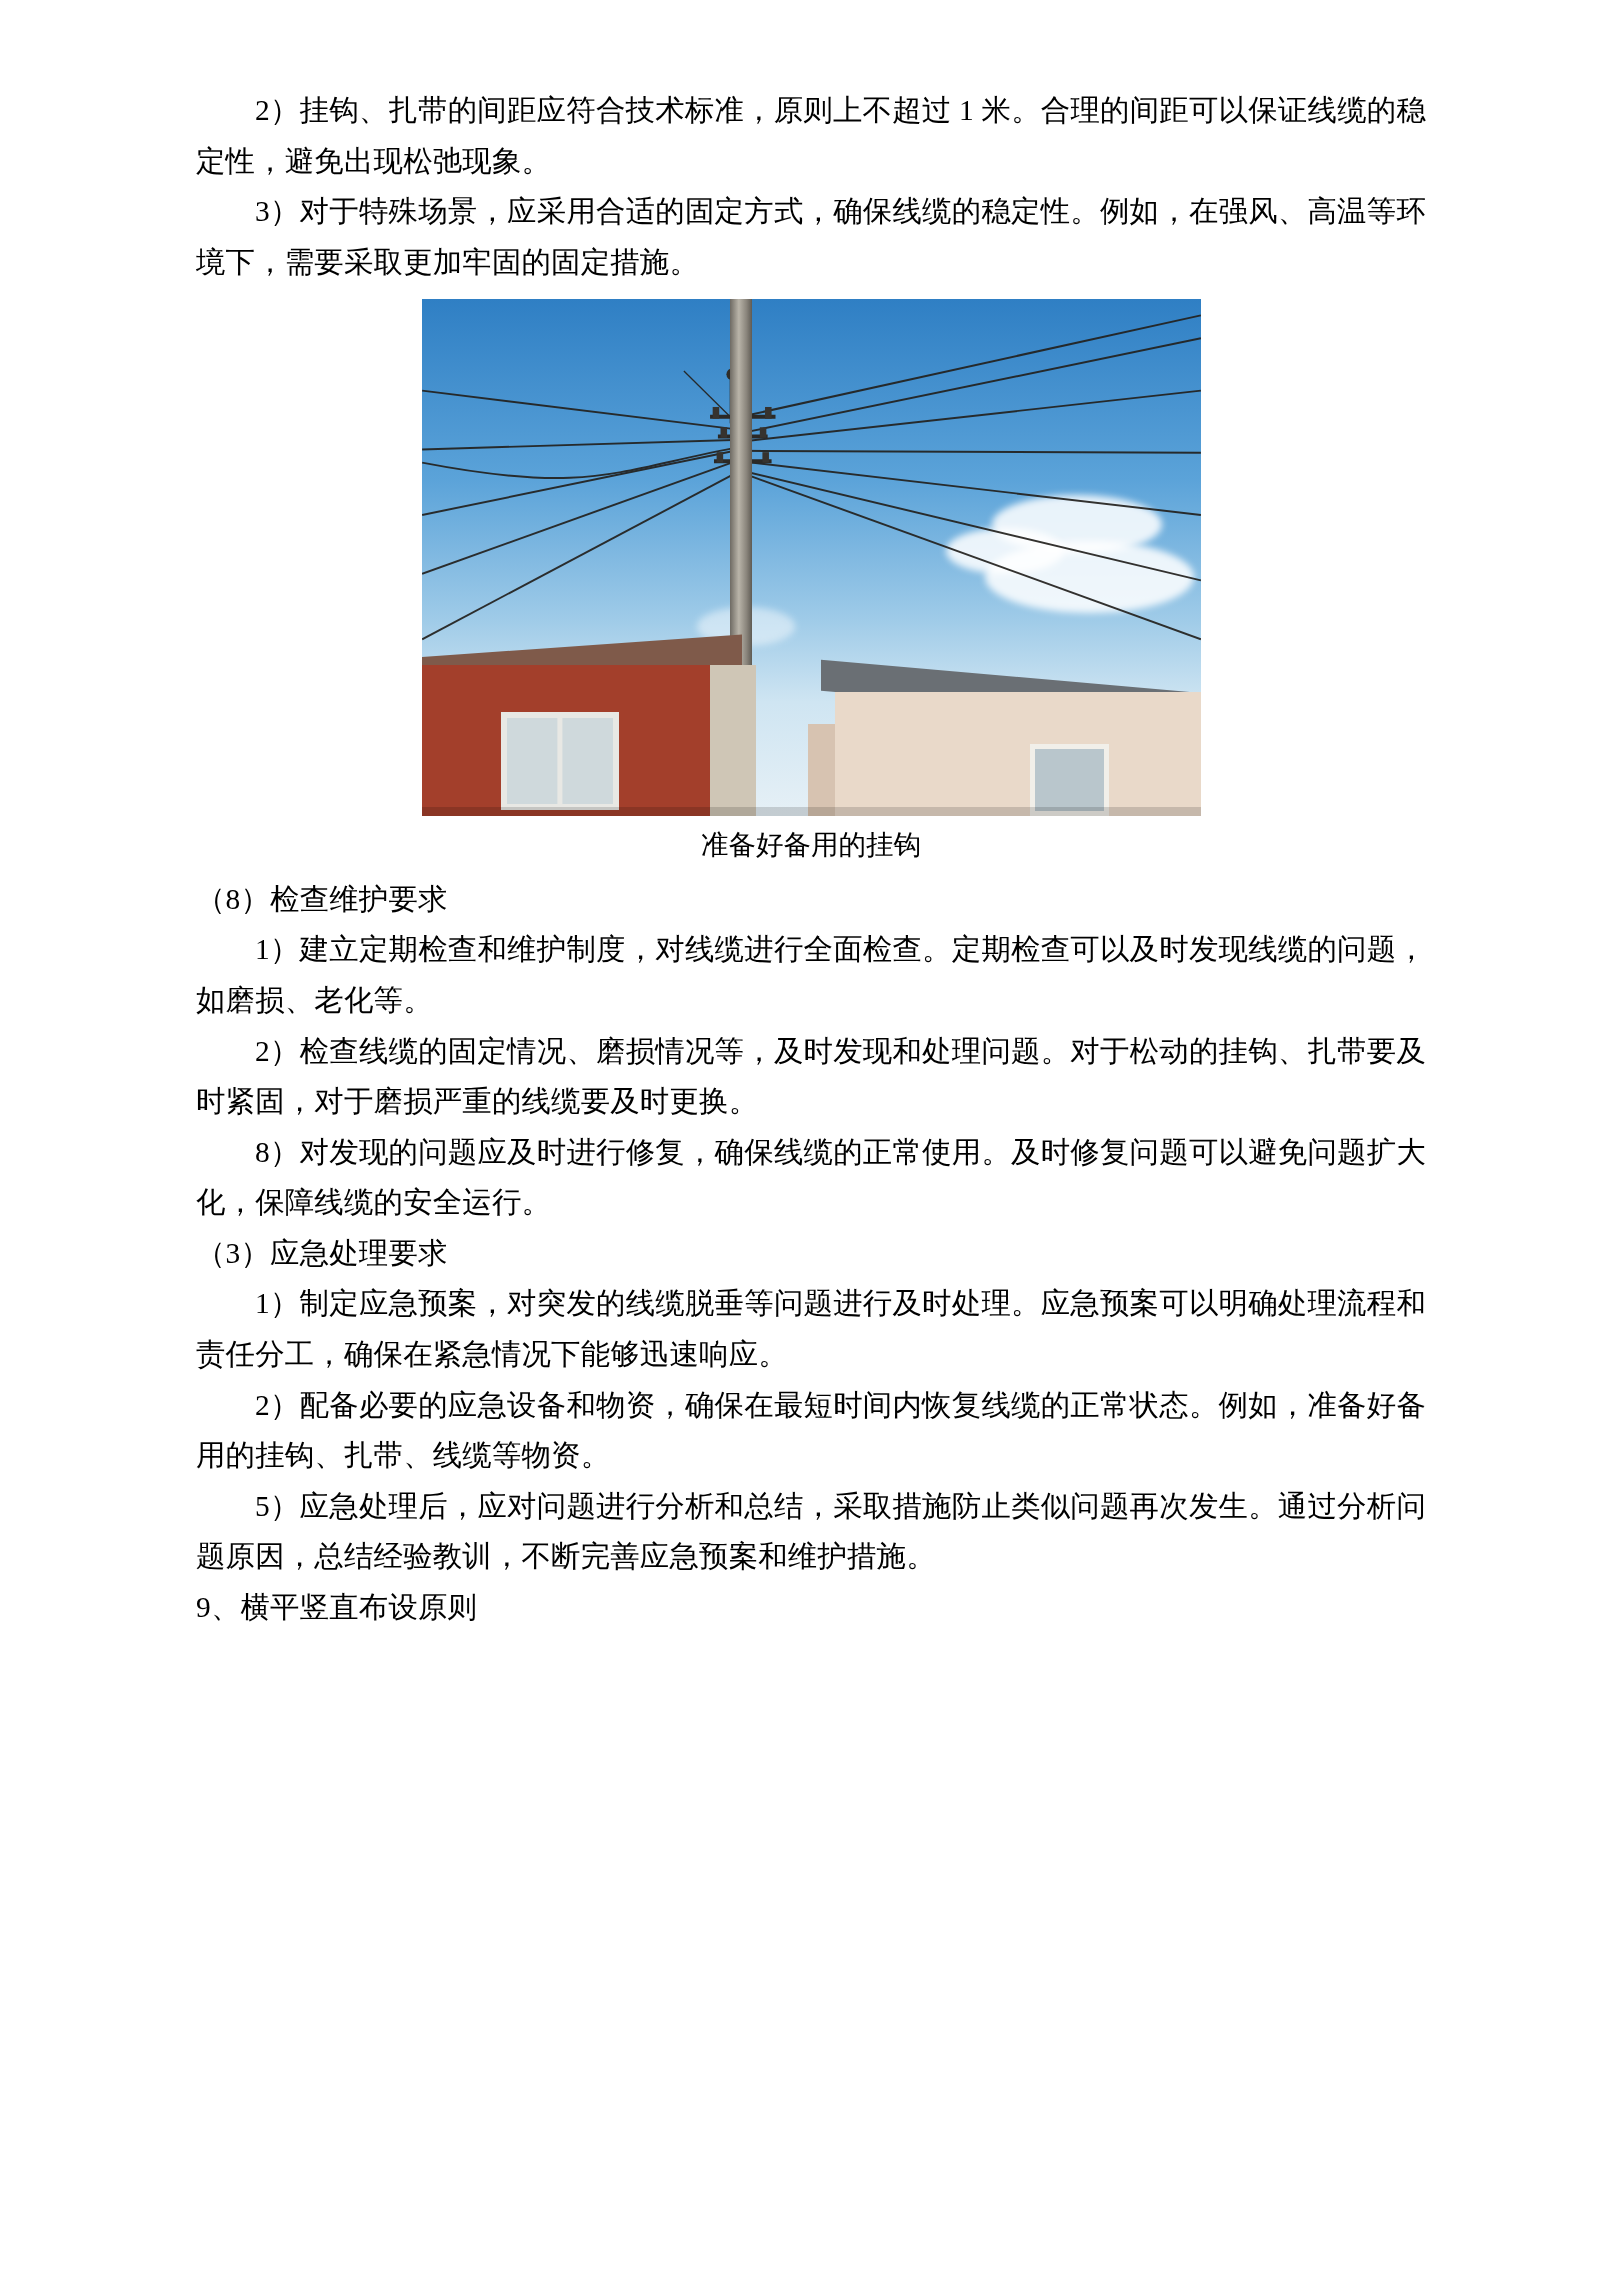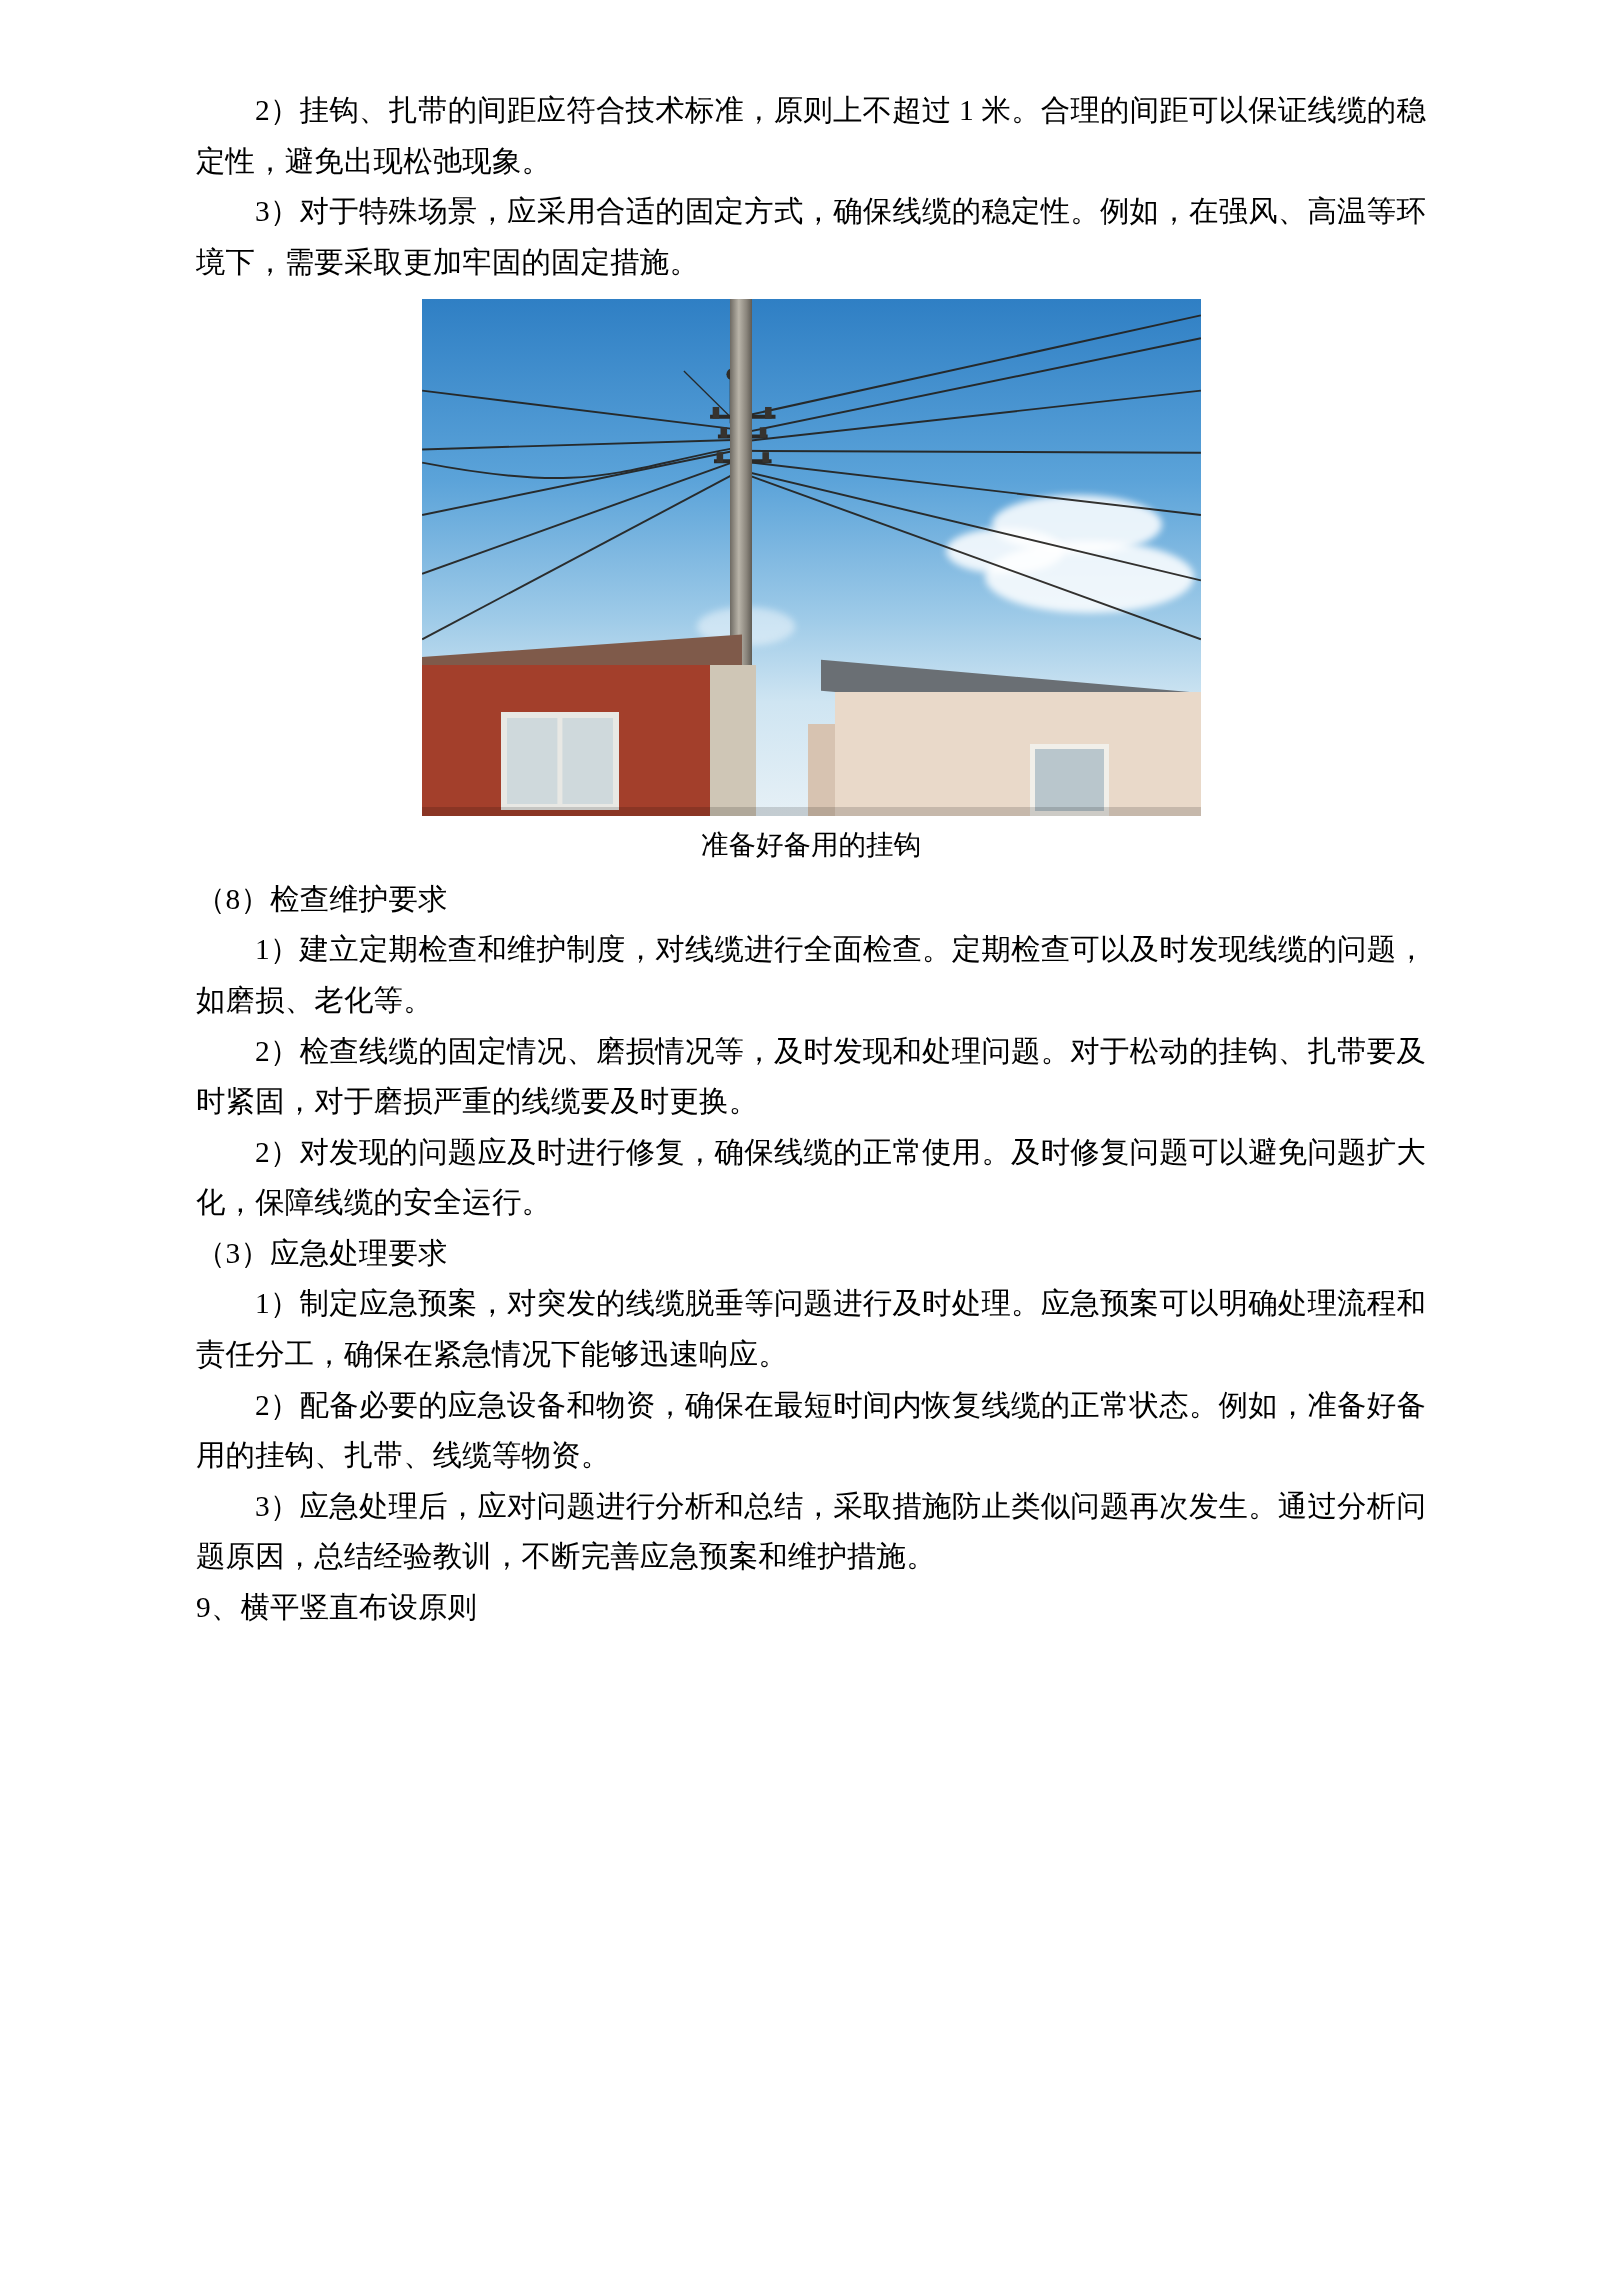--- a/index.html
+++ b/index.html
@@ -240,24 +240,24 @@
           <div class="window-right"></div>
         </div>
         <div class="ground-shadow"></div>
       </div>
       <div class="figure-caption">准备好备用的挂钩</div>
     </div>
 
     <p class="para noindent">（8）检查维护要求</p>
     <p class="para indent2">1）建立定期检查和维护制度，对线缆进行全面检查。定期检查可以及时发现线缆的问题，如磨损、老化等。</p>
     <p class="para indent2">2）检查线缆的固定情况、磨损情况等，及时发现和处理问题。对于松动的挂钩、扎带要及时紧固，对于磨损严重的线缆要及时更换。</p>
-    <p class="para indent2">2）对发现的问题应及时进行修复，确保线缆的正常使用。及时修复问题可以避免问题扩大化，保障线缆的安全运行。</p>
+    <p class="para indent2">8）对发现的问题应及时进行修复，确保线缆的正常使用。及时修复问题可以避免问题扩大化，保障线缆的安全运行。</p>
 
     <p class="para noindent">（3）应急处理要求</p>
     <p class="para indent2">1）制定应急预案，对突发的线缆脱垂等问题进行及时处理。应急预案可以明确处理流程和责任分工，确保在紧急情况下能够迅速响应。</p>
     <p class="para indent2">2）配备必要的应急设备和物资，确保在最短时间内恢复线缆的正常状态。例如，准备好备用的挂钩、扎带、线缆等物资。</p>
-    <p class="para indent2">3）应急处理后，应对问题进行分析和总结，采取措施防止类似问题再次发生。通过分析问题原因，总结经验教训，不断完善应急预案和维护措施。</p>
+    <p class="para indent2">5）应急处理后，应对问题进行分析和总结，采取措施防止类似问题再次发生。通过分析问题原因，总结经验教训，不断完善应急预案和维护措施。</p>
 
     <p class="para noindent">9、横平竖直布设原则</p>
 
   </div>
 </div>
 
 
 </body></html>

